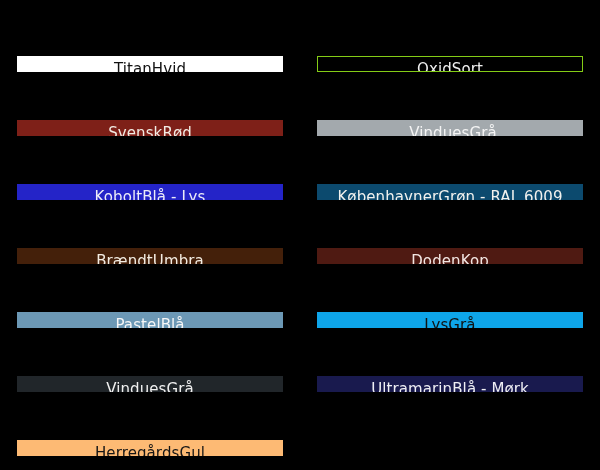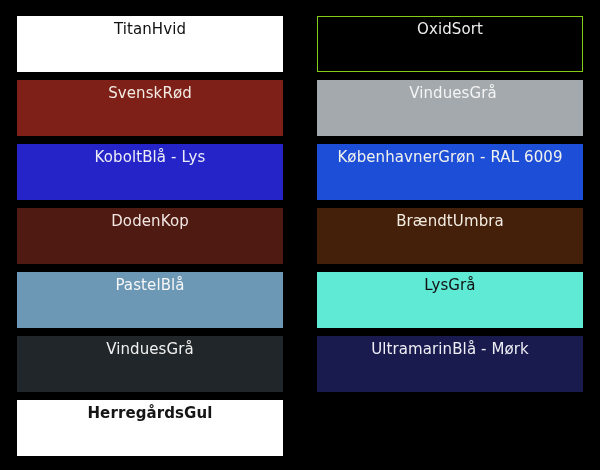--- a/index.html
+++ b/index.html
@@ -25,20 +25,21 @@
     row-gap: 8px;
     padding: 16px 17px 18px 17px;
     box-sizing: border-box;
     background: #000000;
   }
   .swatch {
     position: relative;
     box-sizing: border-box;
     overflow: hidden;
     display: block;
+    margin-top: 40px;
   }
   .swatch-label {
     display: block;
     text-align: center;
     font-size: 15px;
     line-height: 1;
     padding-top: 6px;
     letter-spacing: 0.1px;
     white-space: nowrap;
   }
@@ -61,37 +62,37 @@
     </div>
     <div class="swatch" style="background: rgb(126, 32, 24);">
       <span class="swatch-label" style="color: rgb(242, 236, 228);">SvenskRød</span>
     </div>
     <div class="swatch" style="background: rgb(163, 169, 173); padding-left: 6px;">
       <span class="swatch-label" style="color: rgb(244, 244, 244);">VinduesGrå</span>
     </div>
     <div class="swatch" style="background: rgb(36, 36, 200);">
       <span class="swatch-label" style="color: rgb(236, 236, 248);">KoboltBlå - Lys</span>
     </div>
-    <div class="swatch" style="background: #1d4ed8;">
+    <div class="swatch" style="background: #0c4a6e;">
       <span class="swatch-label" style="color: rgb(242, 242, 238);">KøbenhavnerGrøn - RAL 6009</span>
+    </div>
+    <div class="swatch" style="background: rgb(68, 32, 10);">
+      <span class="swatch-label" style="color: rgb(243, 236, 226);">BrændtUmbra</span>
     </div>
     <div class="swatch" style="background: rgb(79, 26, 18);">
       <span class="swatch-label" style="color: rgb(242, 230, 226);">DodenKop</span>
     </div>
-    <div class="swatch" style="background: rgb(68, 32, 10);">
-      <span class="swatch-label" style="color: rgb(243, 236, 226);">BrændtUmbra</span>
-    </div>
     <div class="swatch" style="background: rgb(108, 152, 181);">
       <span class="swatch-label" style="color: rgb(246, 246, 246);">PastelBlå</span>
     </div>
-    <div class="swatch" style="background: #5eead4;">
+    <div class="swatch" style="background: #0ea5e9;">
       <span class="swatch-label" style="color: rgb(17, 17, 17);">LysGrå</span>
     </div>
     <div class="swatch" style="background: rgb(33, 38, 42);">
       <span class="swatch-label" style="color: rgb(240, 240, 240);">VinduesGrå</span>
     </div>
     <div class="swatch" style="background: rgb(25, 26, 78);">
       <span class="swatch-label" style="color: rgb(238, 238, 244);">UltramarinBlå - Mørk</span>
     </div>
-    <div class="swatch" style="background: #ffffff; font-weight: bold;">
+    <div class="swatch" style="background: #fdba74;">
       <span class="swatch-label" style="color: rgb(21, 21, 21);">HerregårdsGul</span>
     </div>
   </div>
 
 </body></html>

